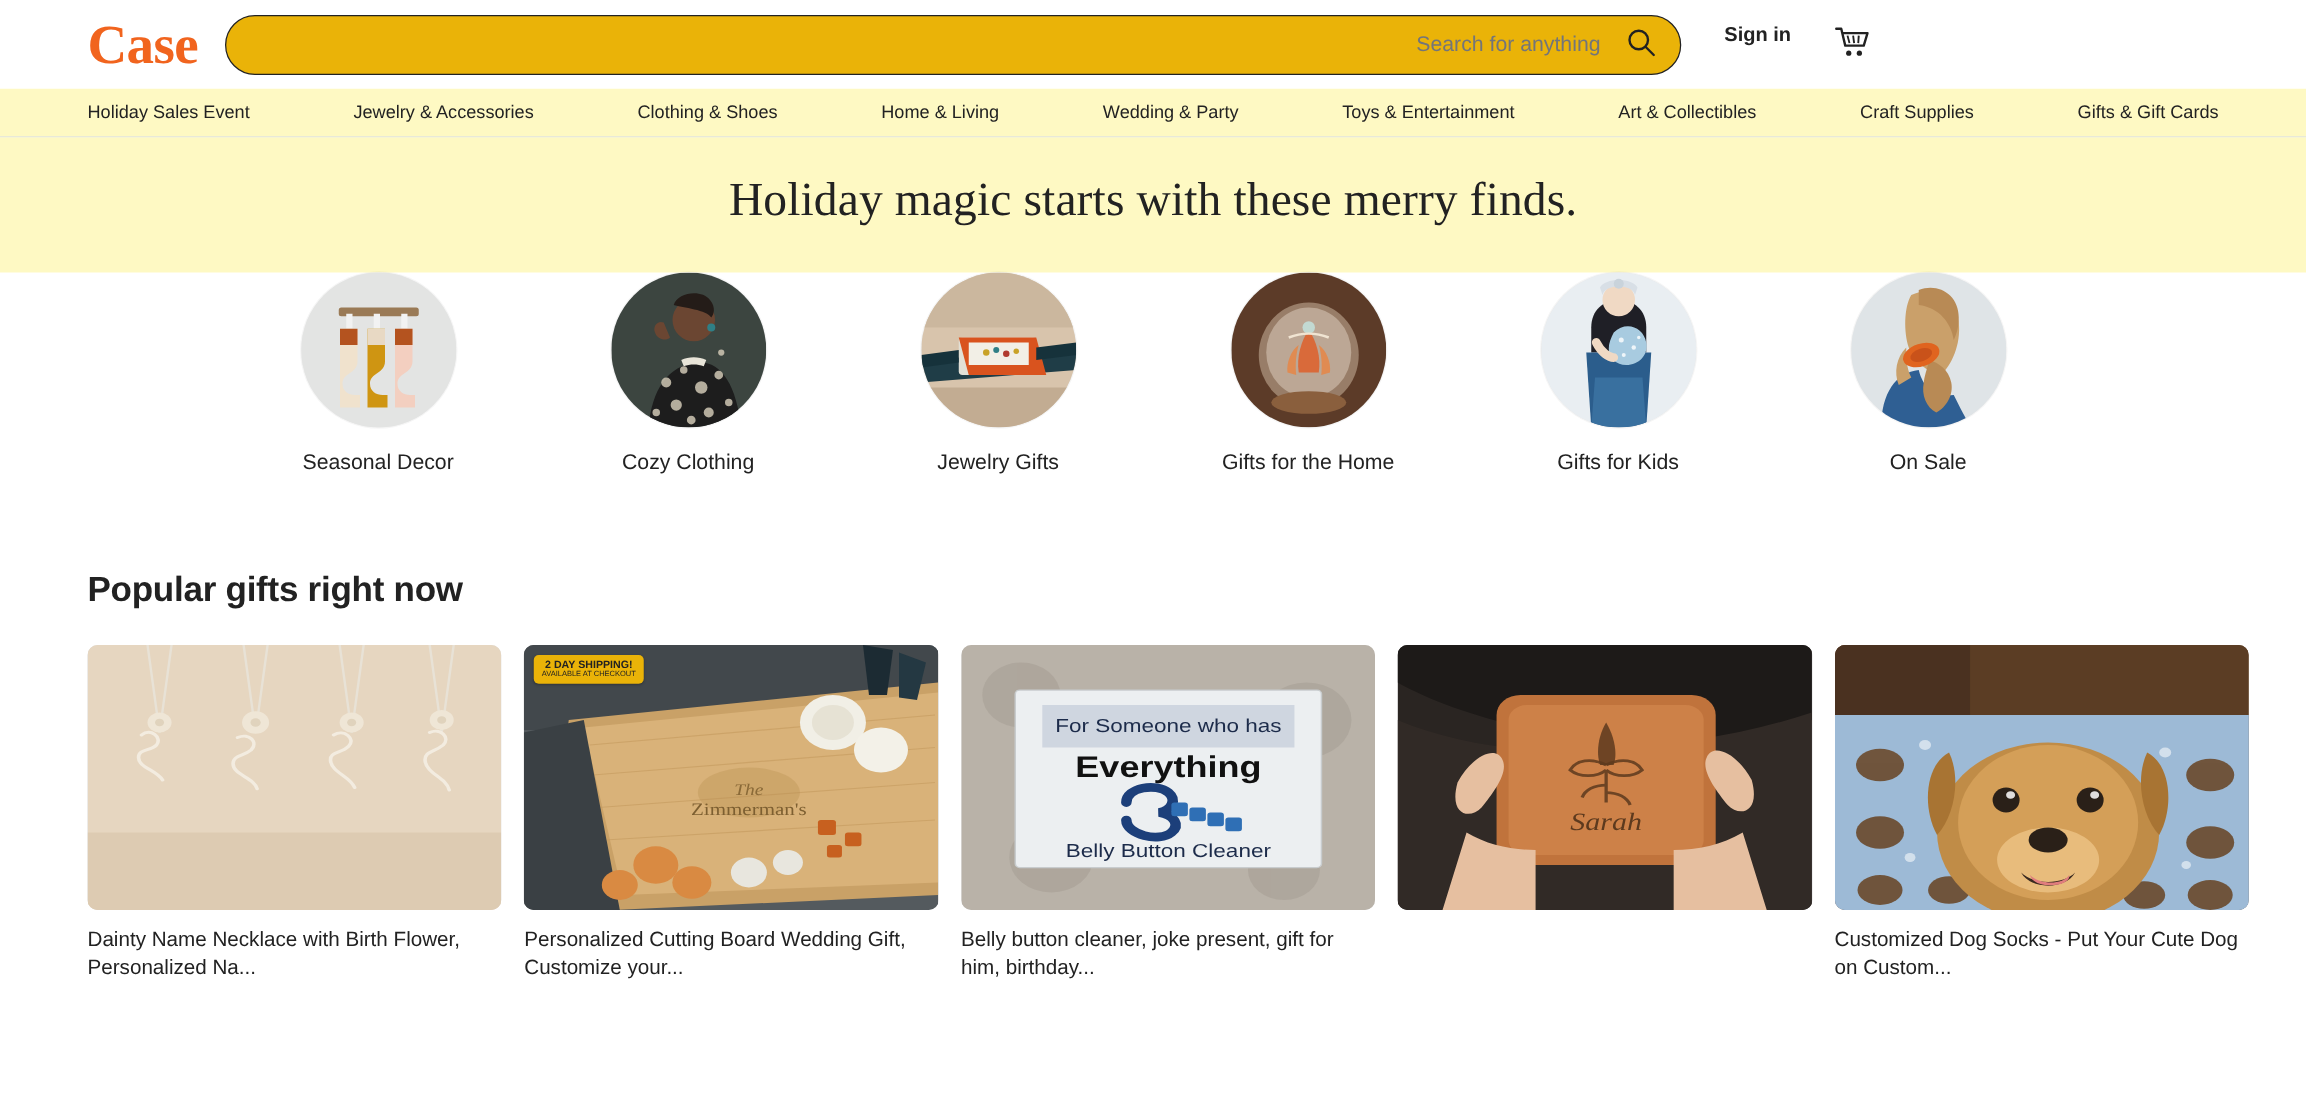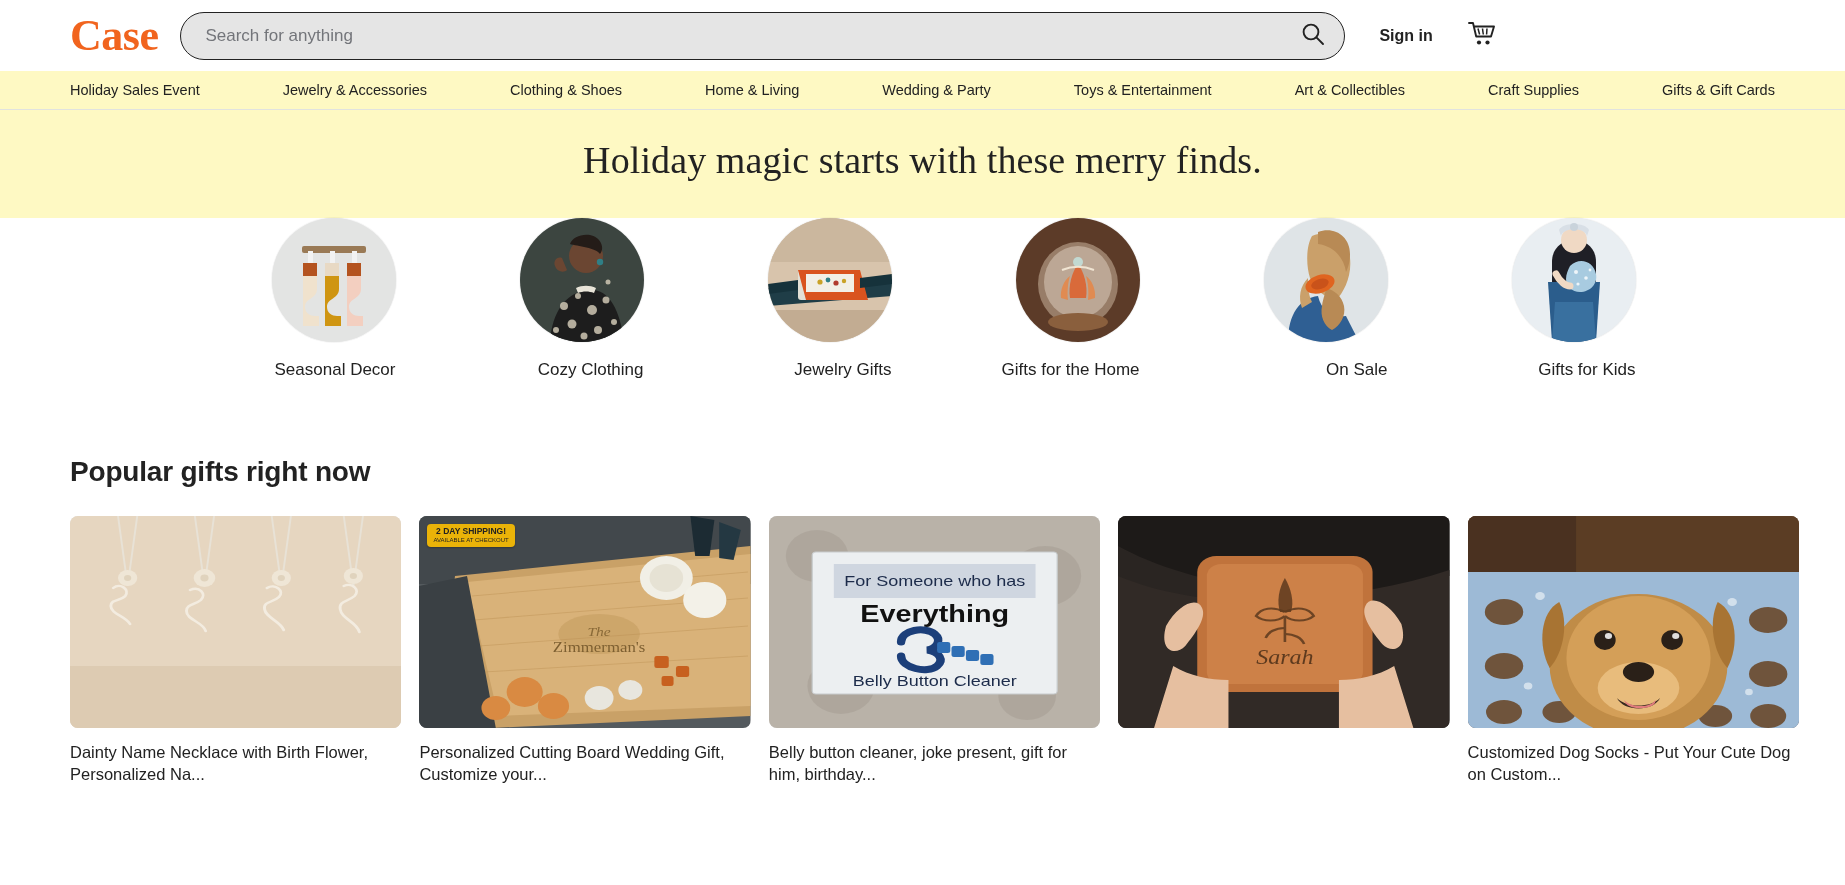--- a/index.html
+++ b/index.html
@@ -33,41 +33,42 @@
     flex: 1;
     position: relative;
     height: 48px;
     max-width: 1165px;
   }
   .search-input {
     width: 100%;
     height: 48px;
     border: 1px solid #222222;
     border-radius: 24px;
-    background: #e5e5e5;
+    background: #eab308;
     padding: 0 64px 0 24px;
     font-size: 17px;
     font-family: "Liberation Sans", sans-serif;
     color: #222222;
     outline: none;
+    text-align: right;
   }
   .search-input::placeholder { color: #73757a; }
   .search-btn {
     position: absolute;
     right: 14px; top: 50%;
     transform: translateY(-50%);
     width: 36px; height: 36px;
     background: transparent;
     border: none;
     cursor: pointer;
     display: flex; align-items: center; justify-content: center;
   }
   .header-right {
     display: flex;
-    align-items: center;
+    align-items: flex-start;
     gap: 34px;
     margin-left: 34px;
   }
   .signin {
     font-size: 16px;
     font-weight: 700;
     color: #222222;
     text-decoration: none;
     white-space: nowrap;
     cursor: pointer;
@@ -122,21 +123,21 @@
   .cats {
     display: flex;
     justify-content: center;
     gap: 62px;
     padding-top: 0;
   }
   .cat {
     width: 186px;
     display: flex;
     flex-direction: column;
-    align-items: flex-end;
+    align-items: center;
     cursor: pointer;
     text-decoration: none;
   }
   .cat-circle {
     width: 124px; height: 124px;
     border-radius: 50%;
     overflow: hidden;
     position: relative;
     background: #e6e6e6;
     box-shadow: 0 0 0 1px rgba(0,0,0,0.04);
@@ -339,54 +340,54 @@
           <circle cx="62" cy="44" r="5" fill="#c2d9d2"></circle>
           <path d="M46 52c10-4 22-4 32 0" stroke="#f0e4d2" stroke-width="2" fill="none"></path>
         </svg>
       </div>
       <div class="cat-label">Gifts for the Home</div>
     </a>
 
     <a class="cat" href="#">
       <div class="cat-circle">
         <svg viewBox="0 0 124 124">
-          <rect width="124" height="124" fill="#dfe4e7"></rect>
-          <path d="M24 124c0-28 12-44 30-46 4 16 14 22 28 20 12 24 14 26 14 26z" fill="#2f5f93"></path>
-          <path d="M48 18c18-8 36 2 38 22 2 18-6 34-14 42-10-2-22-10-26-22-4-12-4-32 2-42z" fill="#caa06a"></path>
-          <path d="M54 14c16-6 32 4 32 22 0 8-2 14-4 18-2-14-12-26-28-28z" fill="#b88a55"></path>
-          <path d="M62 70c8 2 16 8 18 18 2 10-4 20-12 24-8-4-12-14-10-24 1-8 4-14 4-18z" fill="#b88a55"></path>
-          <path d="M44 60c-8 8-10 20-6 30l10-6c-4-8-4-16-4-24z" fill="#caa06a"></path>
-          <ellipse cx="56" cy="66" rx="15" ry="9" transform="rotate(-18 56 66)" fill="#e0641f"></ellipse>
-          <ellipse cx="56" cy="66" rx="9" ry="5" transform="rotate(-18 56 66)" fill="#c9521a"></ellipse>
-        </svg>
-      </div>
-      <div class="cat-label">On Sale</div>
-    </a>
-
-    <a class="cat" href="#">
-      <div class="cat-circle">
-        <svg viewBox="0 0 124 124">
           <rect width="124" height="124" fill="#e9eef2"></rect>
           <path d="M40 44c0-14 10-22 22-22s22 8 22 22v20H40z" fill="#1f1f26"></path>
           <circle cx="62" cy="22" r="13" fill="#f0d9c4"></circle>
           <path d="M49 18c2-9 24-9 26 0l2-6c-4-8-26-8-30 0z" fill="#d8dfe6"></path>
           <circle cx="62" cy="9" r="4" fill="#c9d3db"></circle>
           <path d="M36 64h52l-4 60H40z" fill="#2b5d8c"></path>
           <path d="M40 124l3-40h38l3 40z" fill="#39709f"></path>
           <path d="M58 48c10-10 24-4 26 8 2 10-6 18-16 18-8 0-14-6-14-13 0-5 2-9 4-13z" fill="#a8cbe0"></path>
           <g fill="#ffffff" opacity="0.8">
             <circle cx="64" cy="54" r="2"></circle>
               <circle cx="74" cy="60" r="1.8"></circle>
             <circle cx="66" cy="66" r="1.6"></circle>
               <circle cx="78" cy="52" r="1.4"></circle>
           </g>
           <path d="M44 56c4 8 10 12 14 12" stroke="#f0d9c4" stroke-width="7" stroke-linecap="round" fill="none"></path>
         </svg>
       </div>
       <div class="cat-label">Gifts for Kids</div>
+    </a>
+
+    <a class="cat" href="#">
+      <div class="cat-circle">
+        <svg viewBox="0 0 124 124">
+          <rect width="124" height="124" fill="#dfe4e7"></rect>
+          <path d="M24 124c0-28 12-44 30-46 4 16 14 22 28 20 12 24 14 26 14 26z" fill="#2f5f93"></path>
+          <path d="M48 18c18-8 36 2 38 22 2 18-6 34-14 42-10-2-22-10-26-22-4-12-4-32 2-42z" fill="#caa06a"></path>
+          <path d="M54 14c16-6 32 4 32 22 0 8-2 14-4 18-2-14-12-26-28-28z" fill="#b88a55"></path>
+          <path d="M62 70c8 2 16 8 18 18 2 10-4 20-12 24-8-4-12-14-10-24 1-8 4-14 4-18z" fill="#b88a55"></path>
+          <path d="M44 60c-8 8-10 20-6 30l10-6c-4-8-4-16-4-24z" fill="#caa06a"></path>
+          <ellipse cx="56" cy="66" rx="15" ry="9" transform="rotate(-18 56 66)" fill="#e0641f"></ellipse>
+          <ellipse cx="56" cy="66" rx="9" ry="5" transform="rotate(-18 56 66)" fill="#c9521a"></ellipse>
+        </svg>
+      </div>
+      <div class="cat-label">On Sale</div>
     </a>
 
   </div>
 </div>
 
 <div class="section">
   <div class="section-title">Popular gifts right now</div>
 
   <div class="grid">
 

